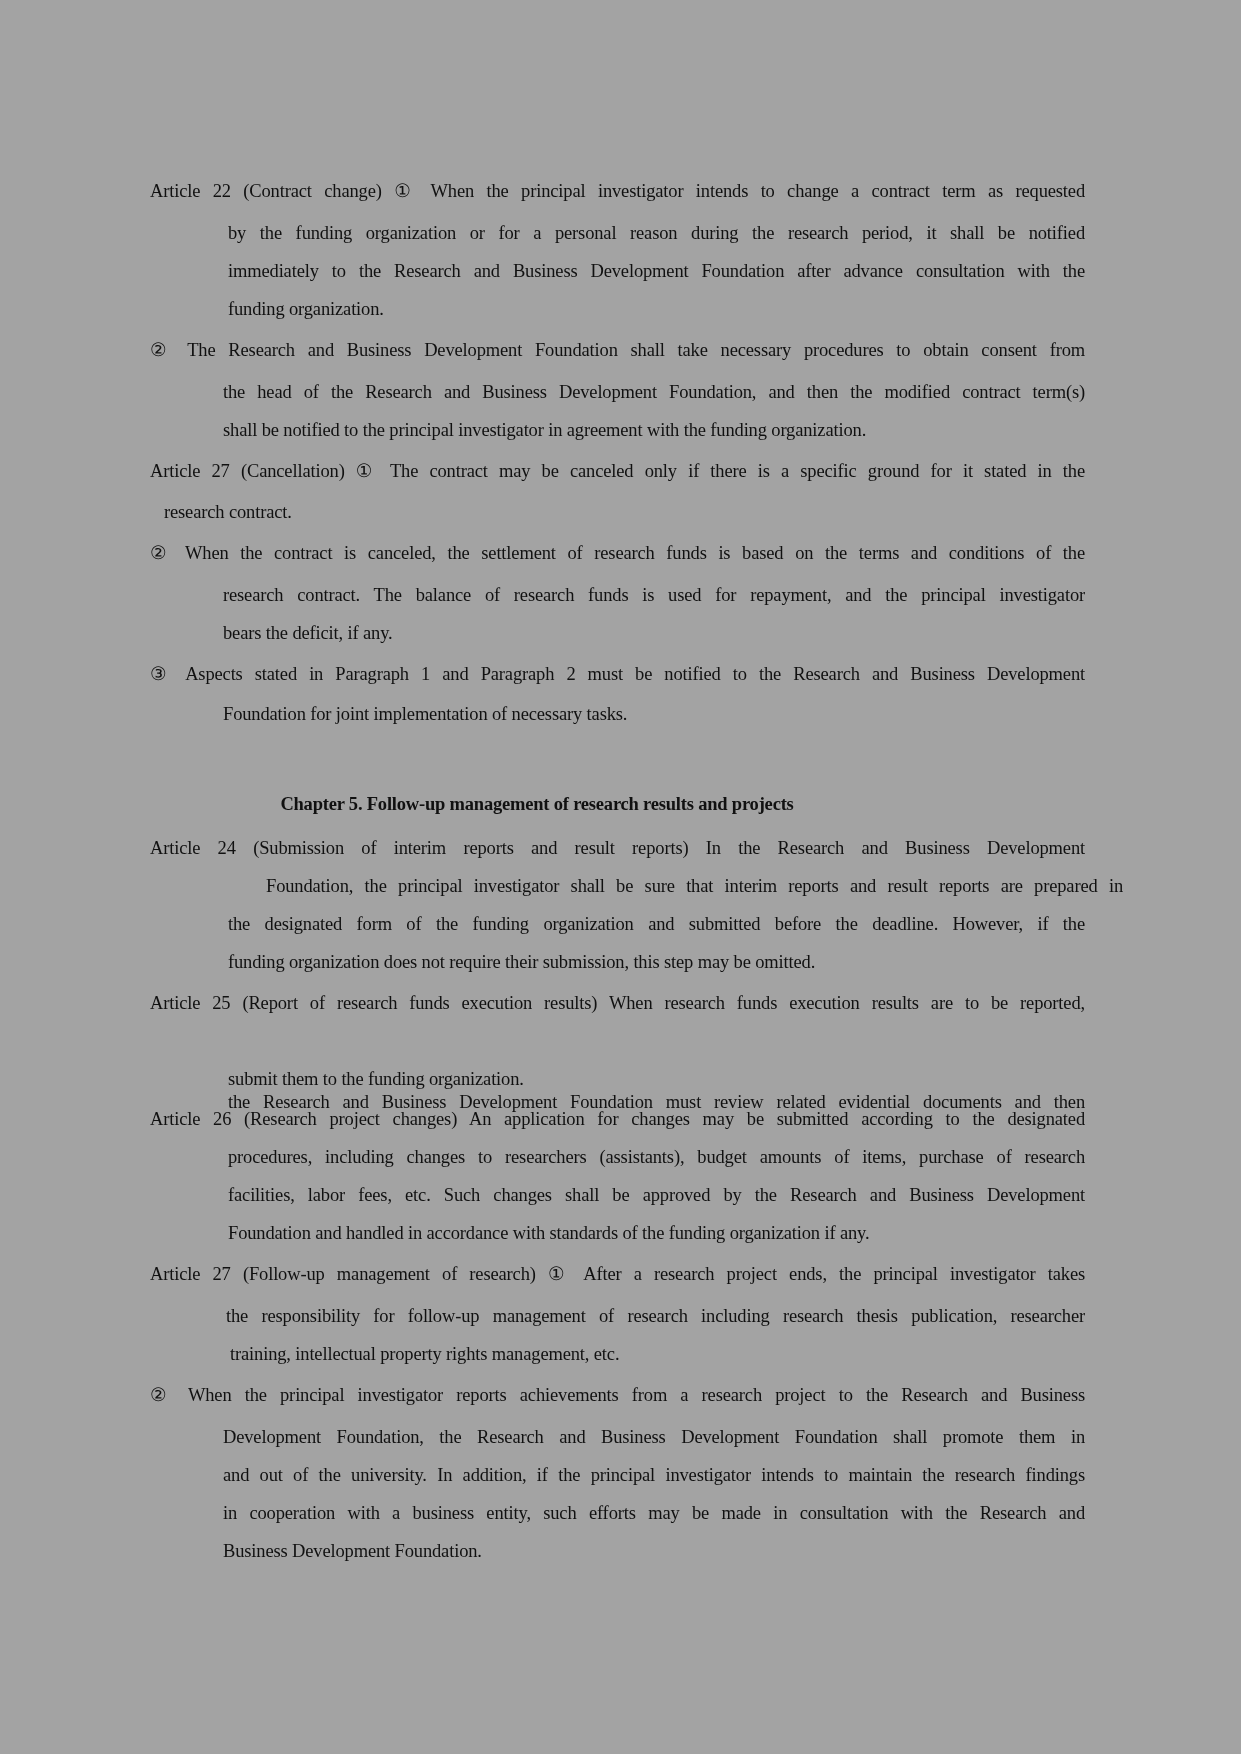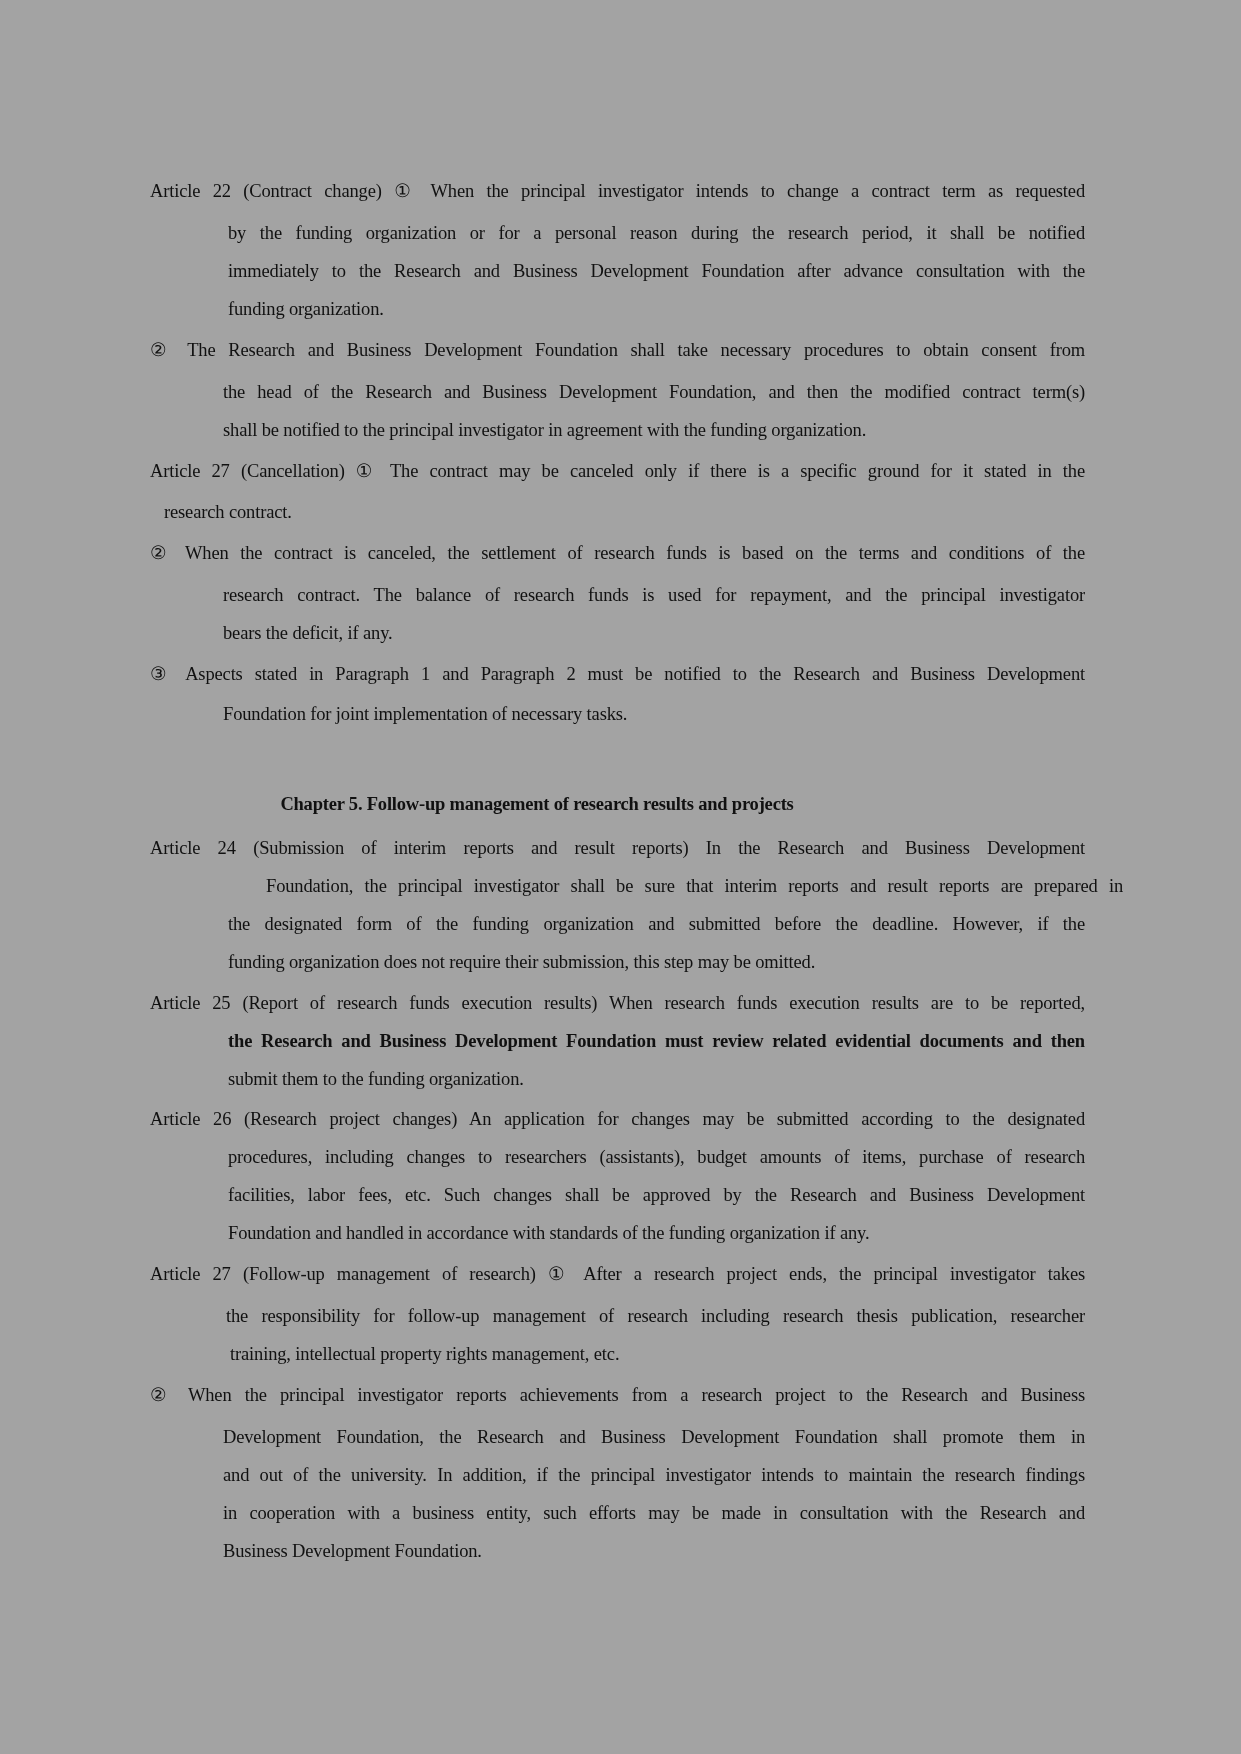--- a/index.html
+++ b/index.html
@@ -86,21 +86,21 @@
 
   <div>
     <div class="line justify" style="left:150px; top:836px; width:935px;">Article 24 (Submission of interim reports and result reports) In the Research and Business Development</div>
     <div class="line justify" style="left:228px; top:874px; width:857px;margin-left:38px;">Foundation, the principal investigator shall be sure that interim reports and result reports are prepared in</div>
     <div class="line justify" style="left:228px; top:912px; width:857px;">the designated form of the funding organization and submitted before the deadline. However, if the</div>
     <div class="line" style="left:228px; top:950px;">funding organization does not require their submission, this step may be omitted.</div>
   </div>
 
   <div>
     <div class="line justify" style="left:150px; top:991px; width:935px;">Article 25 (Report of research funds execution results) When research funds execution results are to be reported,</div>
-    <div class="line justify" style="left:228px; top:1029px; width:857px;font-weight:bold;">the Research and Business Development Foundation must review related evidential documents and then</div>
+    <div class="line justify" style="left:228px; top:1090px; width:857px;">the Research and Business Development Foundation must review related evidential documents and then</div>
     <div class="line" style="left:228px; top:1067px;">submit them to the funding organization.</div>
   </div>
 
   <div>
     <div class="line justify" style="left:150px; top:1107px; width:935px;">Article 26 (Research project changes) An application for changes may be submitted according to the designated</div>
     <div class="line justify" style="left:228px; top:1145px; width:857px;">procedures, including changes to researchers (assistants), budget amounts of items, purchase of research</div>
     <div class="line justify" style="left:228px; top:1183px; width:857px;">facilities, labor fees, etc. Such changes shall be approved by the Research and Business Development</div>
     <div class="line" style="left:228px; top:1221px;">Foundation and handled in accordance with standards of the funding organization if any.</div>
   </div>
 

